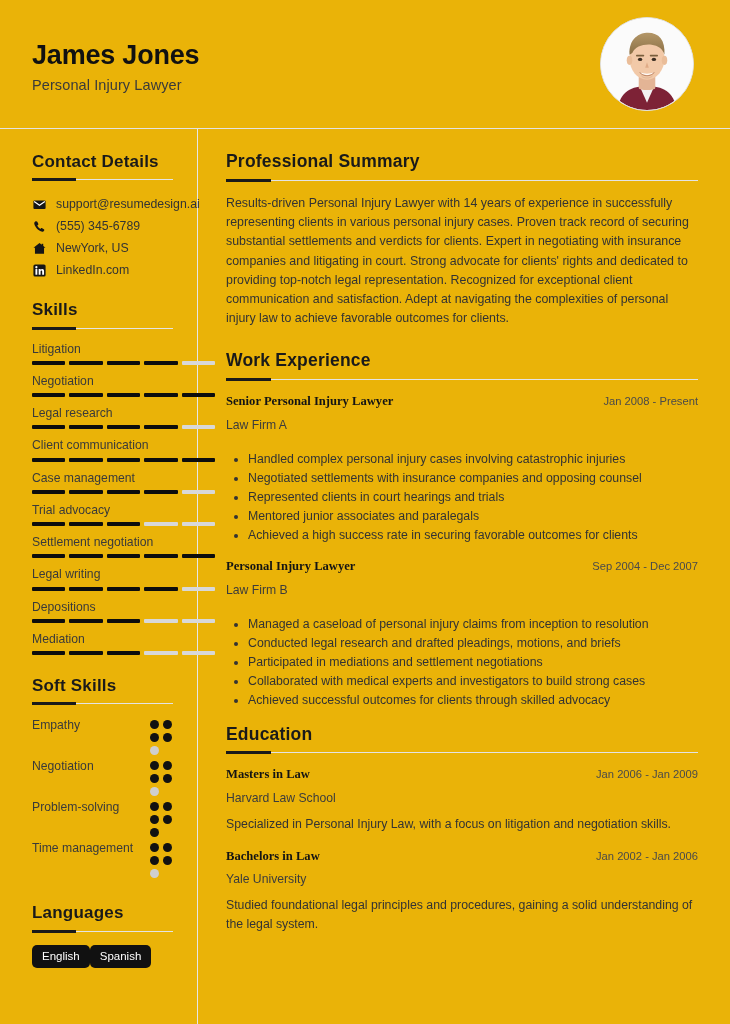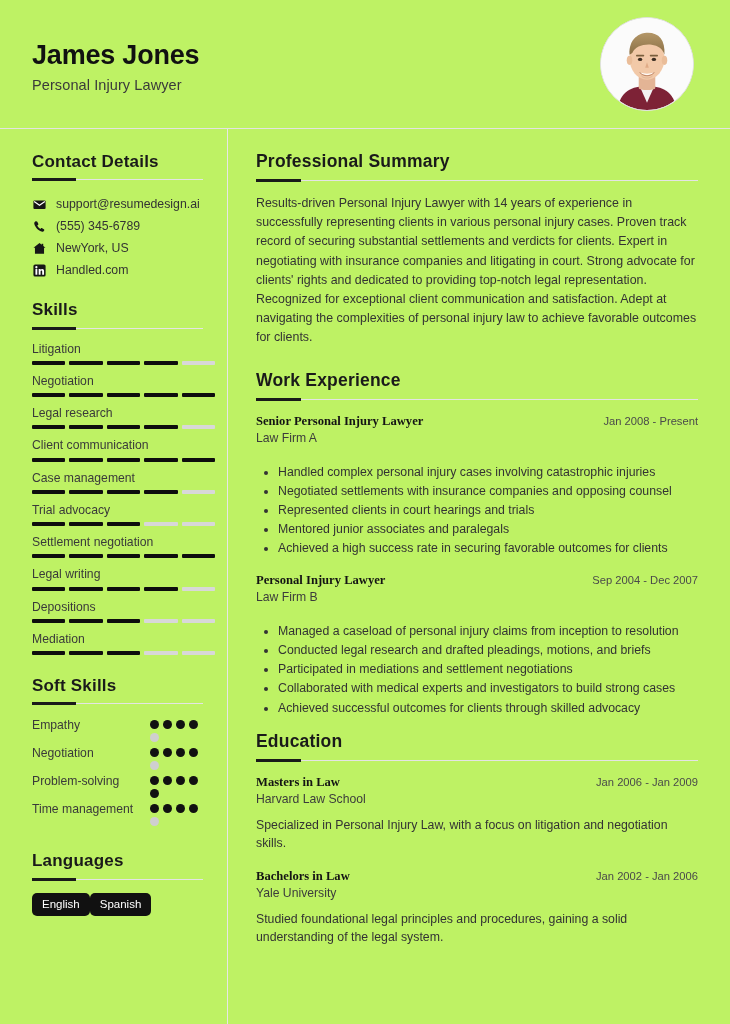--- a/index.html
+++ b/index.html
@@ -10,21 +10,21 @@
     background: #ffffff;
     font-family: "Liberation Sans", sans-serif;
     color: #2e2e2e;
     -webkit-font-smoothing: antialiased;
   }
 
   .page {
     position: relative;
     width: 730px;
     height: 1024px;
-    background: #bef264;
+    background: #eab308;
     overflow: hidden;
   }
 
   
   .header {
     position: relative;
     height: 129px;
     border-bottom: 1px solid #e3e3e3;
     padding: 0 32px;
     display: flex;
@@ -60,21 +60,21 @@
   }
   .avatar svg { display: block; width: 100%; height: 100%; }
 
   
   .body {
     display: flex;
     height: 895px;
     align-items: stretch;
   }
   .col-left {
-    width: 228px;
+    width: 198px;
     flex: none;
     padding: 22px 24px 0 32px;
     border-right: 1px solid #e6e6e6;
   }
   .col-right {
     flex: 1;
     padding: 22px 32px 0 28px;
   }
 
   
@@ -217,21 +217,21 @@
   }
   .entry-dates {
     font-size: 11.2px;
     color: #4a4a4a;
     white-space: nowrap;
     flex: none;
   }
   .entry-org {
     font-size: 12.2px;
     color: #3c3c3c;
-    margin-top: 2px;
+    margin-top: 8px;
     line-height: 1.3;
   }
   .entry-bullets {
     margin-top: 16px;
     padding-left: 22px;
   }
   .entry-bullets li {
     font-size: 12.3px;
     line-height: 1.48;
     color: #333333;
@@ -342,21 +342,21 @@
 
         <div class="contact-row">
           <span class="c-icon">
             <svg width="13" height="13" viewBox="0 0 16 16">
                 <rect x="0.5" y="0.5" width="15" height="15" rx="2" fill="#161616"></rect>
                 <rect x="3" y="6.2" width="2.3" height="7" fill="#ffffff"></rect>
                 <circle cx="4.15" cy="4" r="1.4" fill="#ffffff"></circle>
                 <path d="M7 6.2 L9.2 6.2 L9.2 7.2 C9.7 6.4 10.6 6 11.5 6 C12.9 6 13.6 7 13.6 8.7 L13.6 13.2 L11.3 13.2 L11.3 9.2 C11.3 8.3 11 7.9 10.3 7.9 C9.6 7.9 9.3 8.4 9.3 9.2 L9.3 13.2 L7 13.2 Z" fill="#ffffff"></path>
               </svg>
           </span>
-          <span>Handled.com</span>
+          <span>LinkedIn.com</span>
         </div>
 
       </div>
 
       <div class="sec">
         <div class="sec-title">Skills</div>
         <div class="sec-rule"></div>
       </div>
       <div class="skills-list" id="skills-list">
           <div class="skill-item">

